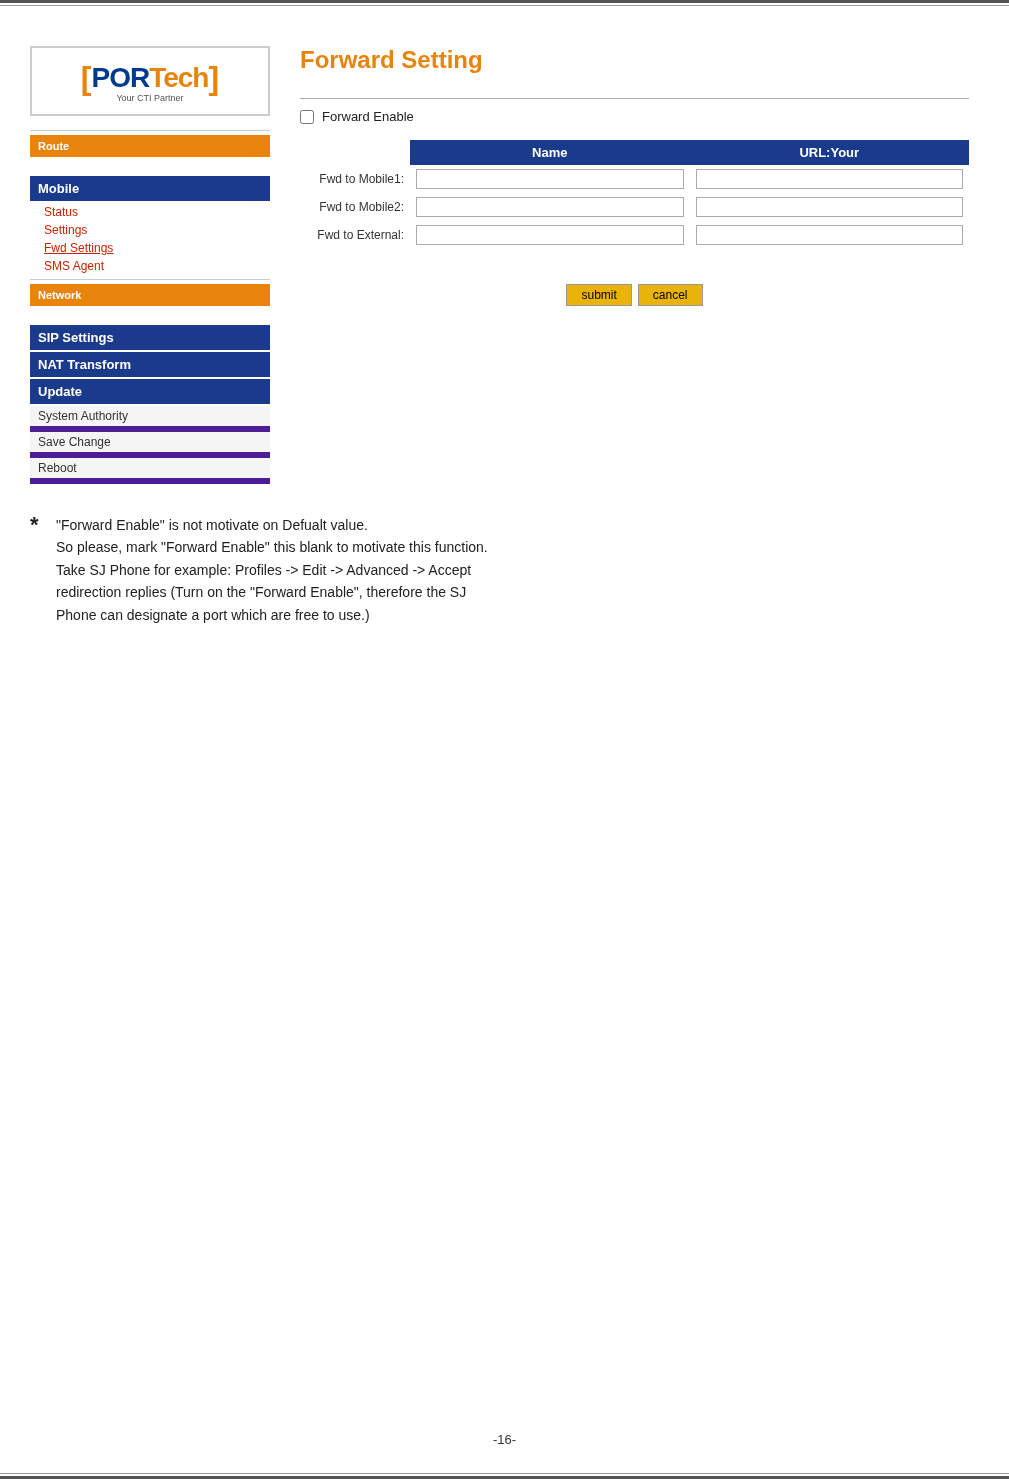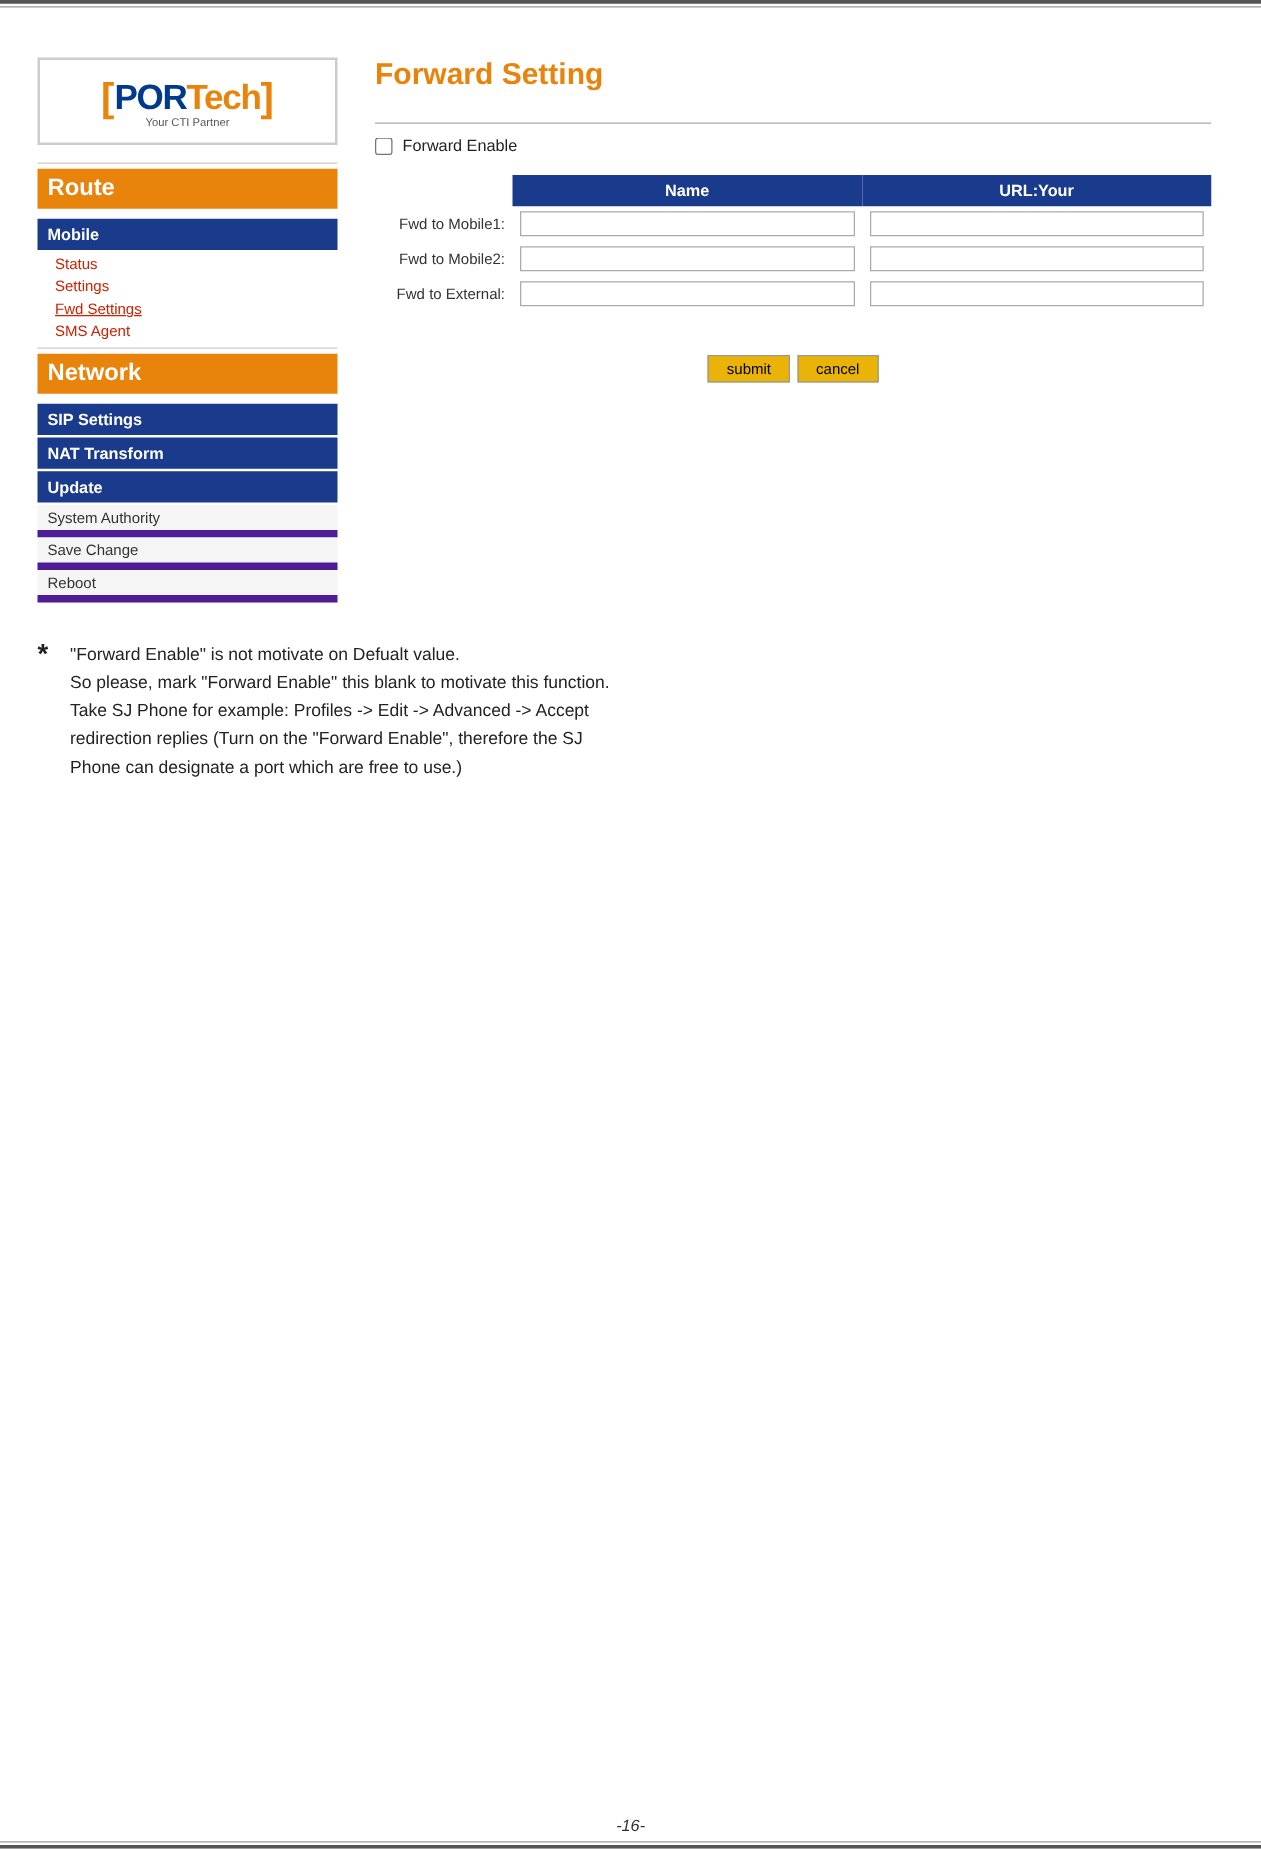--- a/index.html
+++ b/index.html
@@ -94,24 +94,24 @@
       align-items: center;
     }
     .sidebar-divider {
       border-top: 1px solid #ccc;
       margin: 4px 0;
     }
     .sidebar-item-orange {
       background: #e8840c;
       color: #fff;
       font-weight: bold;
-      font-size: 19px;
+      font-size: 11px;
       padding: 5px 8px;
       cursor: pointer;
-      margin-bottom: 8px;
+      margin-bottom: 19px;
     }
     .sidebar-item-blue {
       background: #1a3a8c;
       color: #fff;
       font-weight: bold;
       font-size: 13px;
       padding: 5px 8px;
       cursor: pointer;
       margin-bottom: 2px;
     }
@@ -227,27 +227,26 @@
       font-weight: bold;
       float: left;
       margin-right: 6px;
       line-height: 1;
     }
     .note-text {
       margin-left: 26px;
     }
     .page-number {
       position: absolute;
-      bottom: 11px;
+      bottom: 32px;
       width: 100%;
       text-align: center;
       font-size: 13px;
       color: #333;
       left: 0;
-      font-style: italic;
     }
   </style>
 </head>
 <body>
 
 <div class="outer-border-top"></div>
 
 <div class="page-content">
   <div class="main-area">
 

